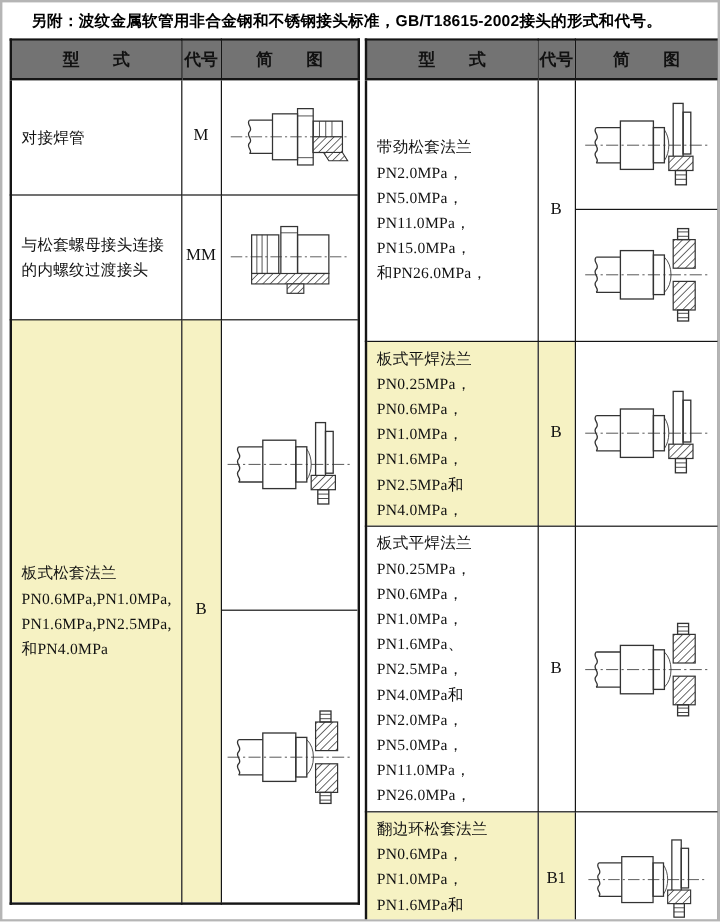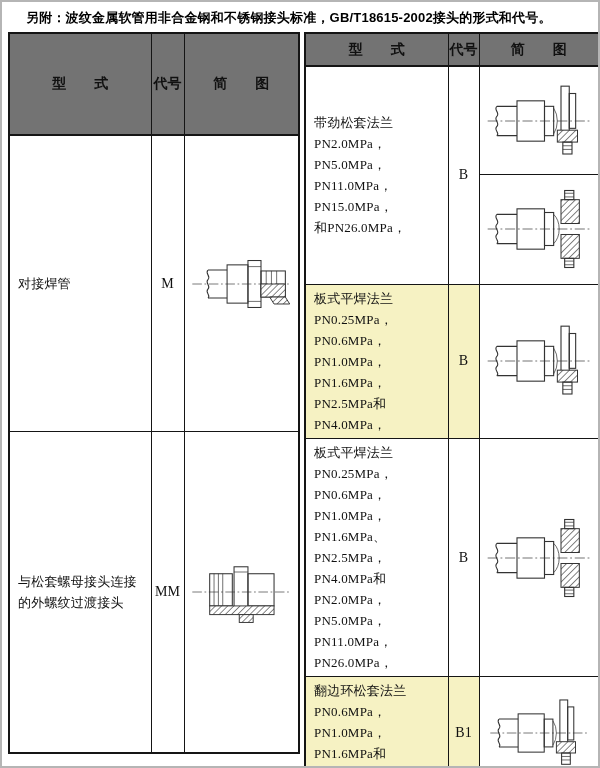--- a/index.html
+++ b/index.html
@@ -197,26 +197,45 @@
         <td class="code">M</td>
         <td class="diag-cell">
           <div class="dwrap">
             <svg class="diag" viewBox="0 0 120 92">
                   <use href="#sym-m"></use>
                 </svg>
           </div>
         </td>
       </tr>
       <tr style="height:104px">
-        <td class="type">与松套螺母接头连接的外螺纹过渡接头</td>
+        <td class="type">与松套螺母接头连接的内螺纹过渡接头</td>
         <td class="code">MM</td>
         <td class="diag-cell">
           <div class="dwrap">
             <svg class="diag" viewBox="0 0 120 92">
                   <use href="#sym-mm"></use>
+                </svg>
+          </div>
+        </td>
+      </tr>
+      <tr class="hl-row">
+        <td class="type">板式松套法兰
+PN0.6MPa,PN1.0MPa,
+PN1.6MPa,PN2.5MPa,
+和PN4.0MPa</td>
+        <td class="code">B</td>
+        <td class="diag-cell">
+          <div class="half top">
+            <svg class="diag tall" viewBox="0 0 120 92">
+                  <use href="#sym-flange-a"></use>
+                </svg>
+          </div>
+          <div class="half">
+            <svg class="diag tall" viewBox="0 0 120 92">
+                  <use href="#sym-flange-b"></use>
                 </svg>
           </div>
         </td>
       </tr>
     </tbody>
       </table>
 
     <table class="rt">
       <colgroup>
           <col style="width:143px">

